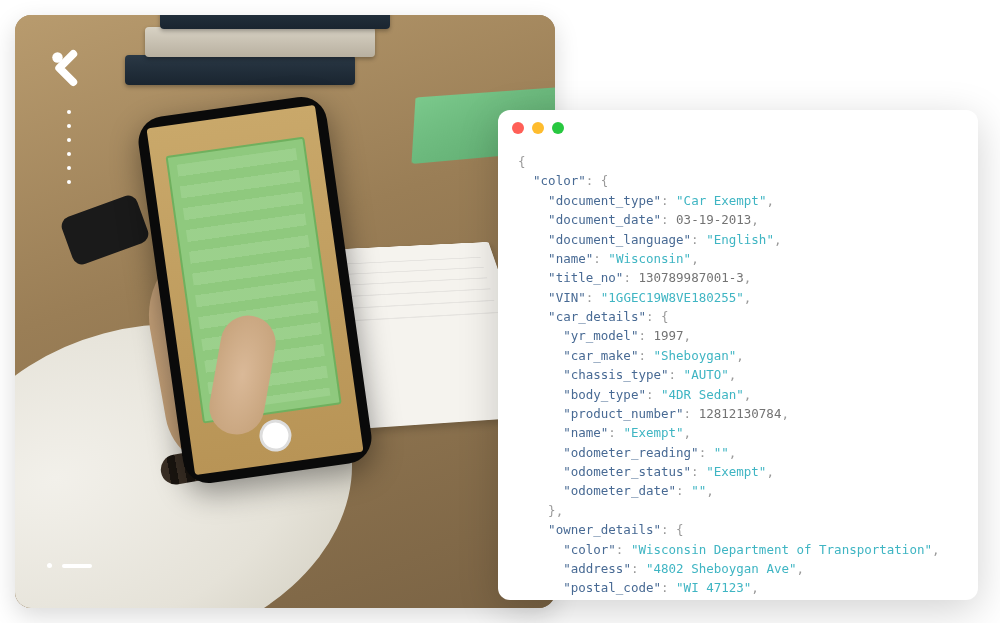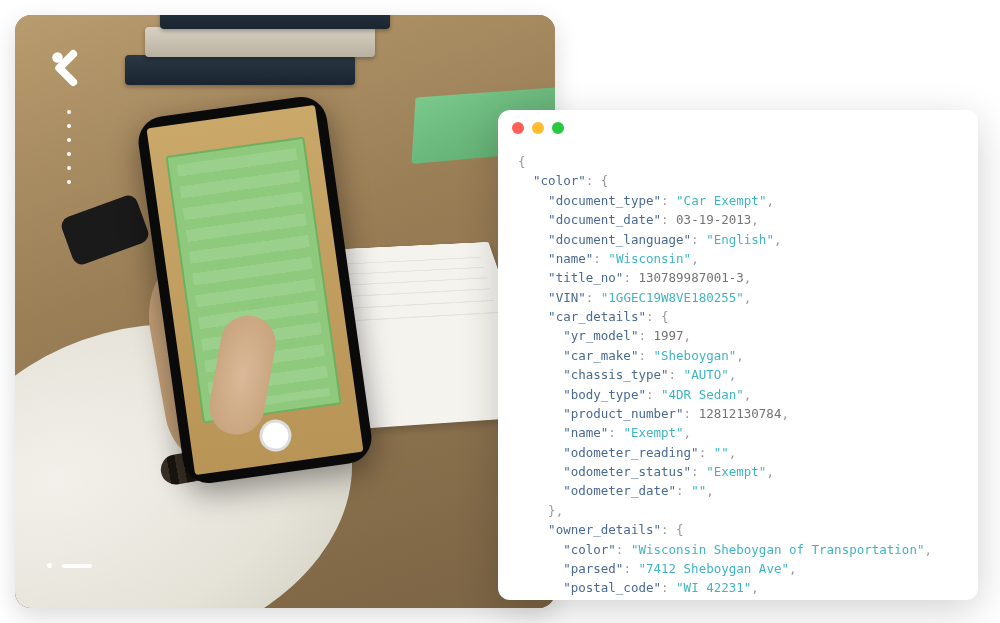--- a/index.html
+++ b/index.html
@@ -250,19 +250,19 @@
       <span class="key">"<span>car_make</span>"</span><span class="colon">: </span><span class="str">"<span>Sheboygan</span>"</span><span class="colon">,</span>
       <span class="key">"<span>chassis_type</span>"</span><span class="colon">: </span><span class="str">"<span>AUTO</span>"</span><span class="colon">,</span>
       <span class="key">"<span>body_type</span>"</span><span class="colon">: </span><span class="str">"<span>4DR Sedan</span>"</span><span class="colon">,</span>
       <span class="key">"<span>product_number</span>"</span><span class="colon">: </span><span class="num">12812130784</span><span class="colon">,</span>
       <span class="key">"<span>name</span>"</span><span class="colon">: </span><span class="str">"<span>Exempt</span>"</span><span class="colon">,</span>
       <span class="key">"<span>odometer_reading</span>"</span><span class="colon">: </span><span class="str">"<span></span>"</span><span class="colon">,</span>
       <span class="key">"<span>odometer_status</span>"</span><span class="colon">: </span><span class="str">"<span>Exempt</span>"</span><span class="colon">,</span>
       <span class="key">"<span>odometer_date</span>"</span><span class="colon">: </span><span class="str">"<span></span>"</span><span class="colon">,</span>
     <span class="brace">}</span><span class="colon">,</span>
     <span class="key">"<span>owner_details</span>"</span><span class="colon">: </span><span class="brace">{</span>
-      <span class="key">"<span>color</span>"</span><span class="colon">: </span><span class="str">"<span>Wisconsin Sheboygan of Transportation</span>"</span><span class="colon">,</span>
-      <span class="key">"<span>parsed</span>"</span><span class="colon">: </span><span class="str">"<span>7412 Sheboygan Ave</span>"</span><span class="colon">,</span>
-      <span class="key">"<span>postal_code</span>"</span><span class="colon">: </span><span class="str">"<span>WI 42231</span>"</span><span class="colon">,</span>
+      <span class="key">"<span>color</span>"</span><span class="colon">: </span><span class="str">"<span>Wisconsin Department of Transportation</span>"</span><span class="colon">,</span>
+      <span class="key">"<span>address</span>"</span><span class="colon">: </span><span class="str">"<span>4802 Sheboygan Ave</span>"</span><span class="colon">,</span>
+      <span class="key">"<span>postal_code</span>"</span><span class="colon">: </span><span class="str">"<span>WI 47123</span>"</span><span class="colon">,</span>
     <span class="brace">}</span><span class="colon">,</span>
   
 </div>
 </div>
 
 </body></html>

